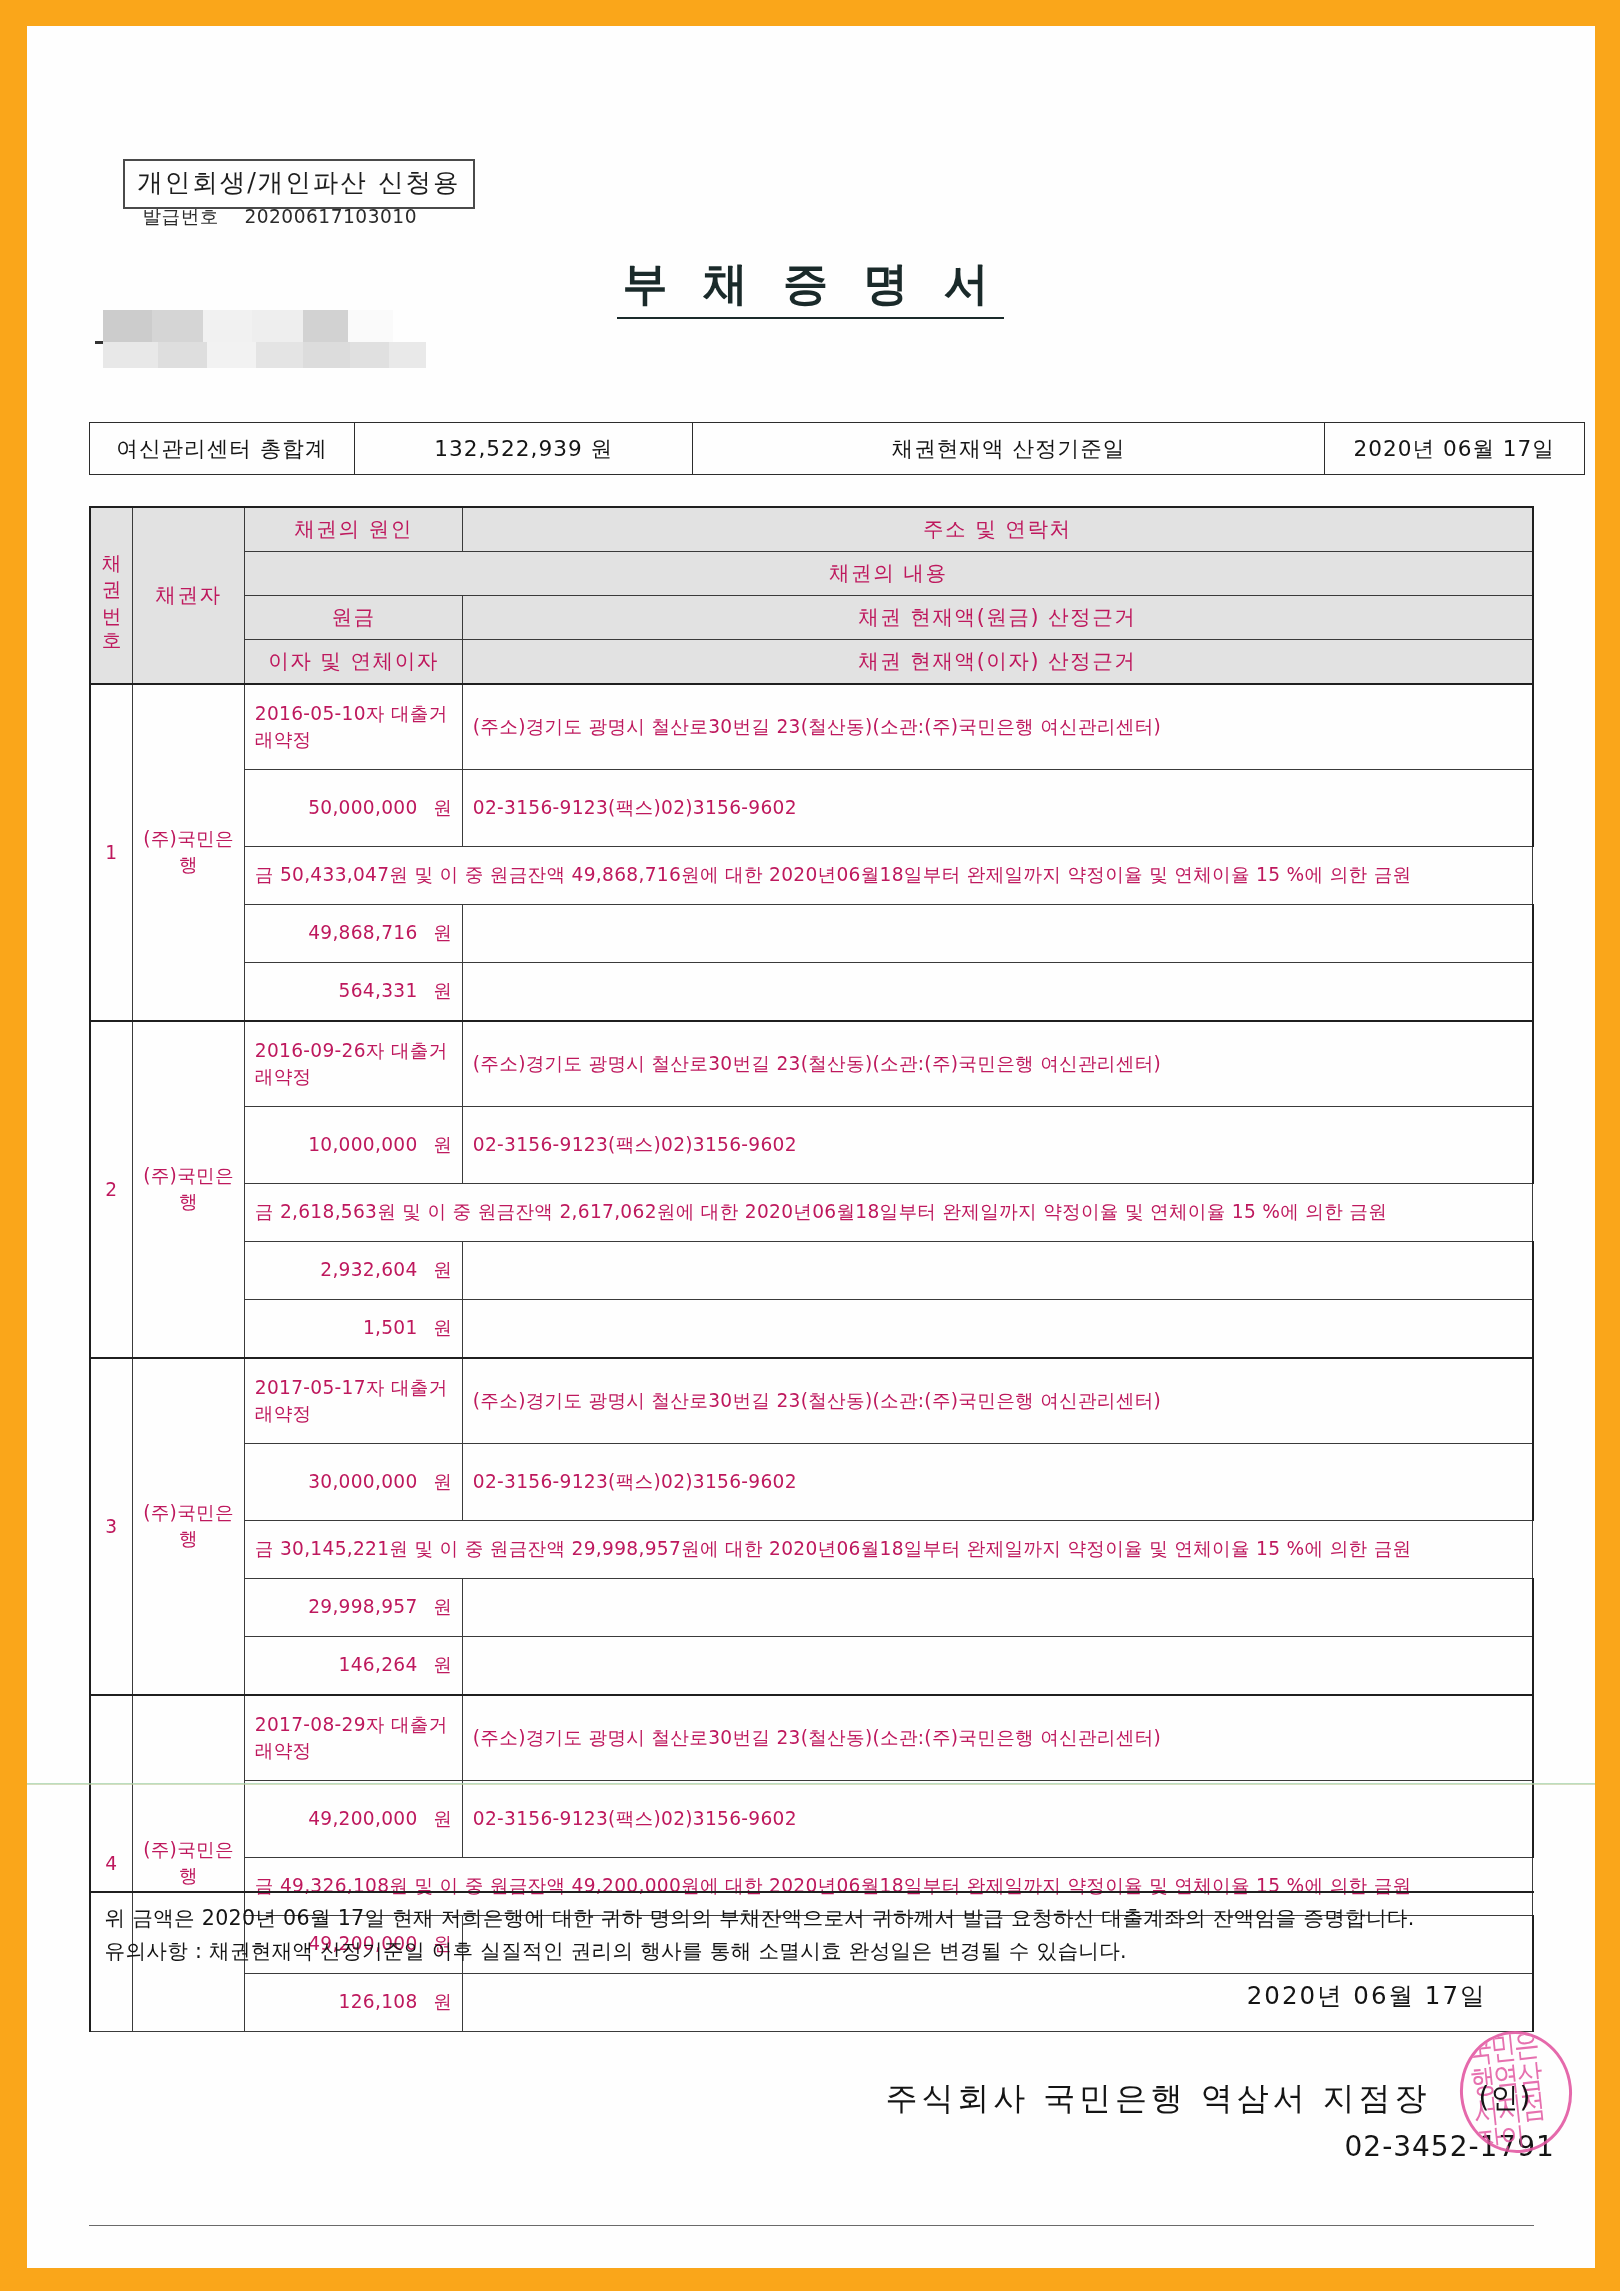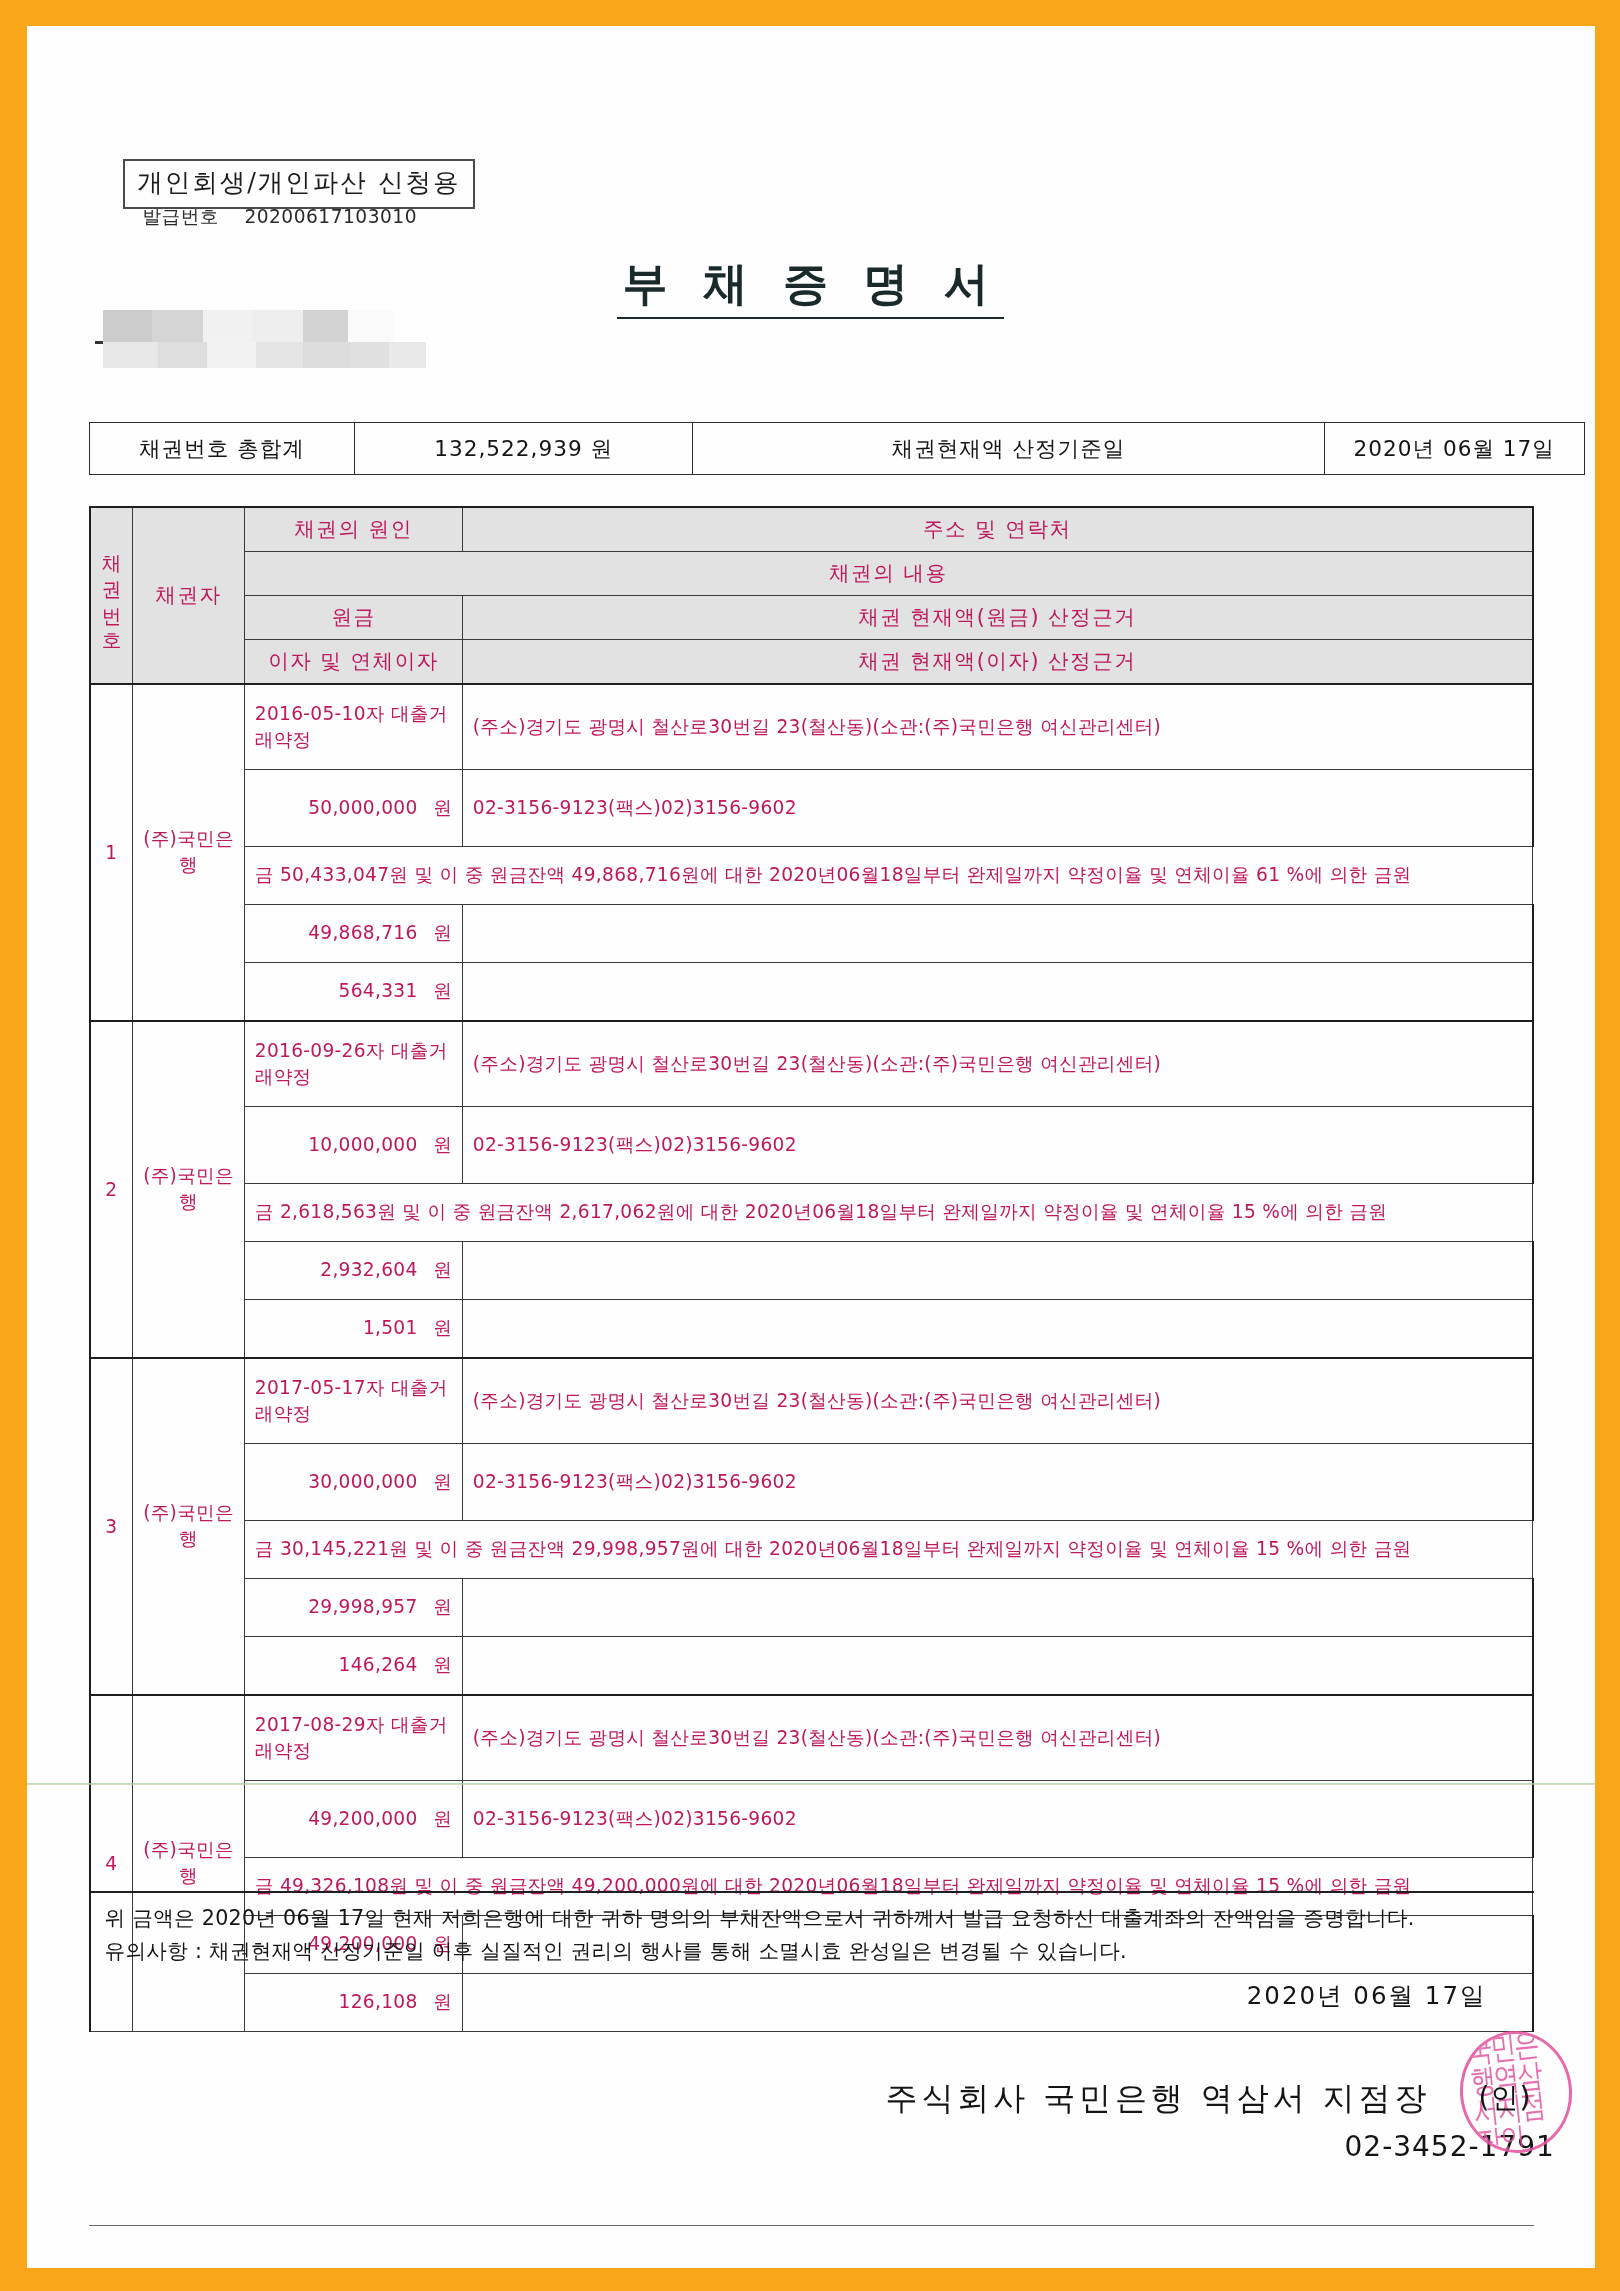--- a/index.html
+++ b/index.html
@@ -332,21 +332,21 @@
       <span class="redact r13"></span>
     </div>
 
     <div class="doc-title">
       <span class="inner">부 채 증 명 서</span>
     </div>
 
     <table class="summary">
       <tbody>
           <tr>
-        <td class="c1">채권번호 총합계</td>
+        <td class="c1">여신관리센터 총합계</td>
         <td class="c2">132,522,939 원</td>
         <td class="c3">채권현재액 산정기준일</td>
         <td class="c4">2020년 06월 17일</td>
       </tr>
     </tbody>
       </table>
 
     <table class="maintable">
       <colgroup>
         <col class="col-no">
@@ -380,21 +380,21 @@
         <td class="outerL idx-cell" rowspan="5">1</td>
         <td class="creditor-cell" rowspan="5">(주)국민은행</td>
         <td class="cell-left h-cause">2016-05-10자 대출거래약정</td>
         <td class="cell-left h-cause outerR addr-text">(주소)경기도 광명시 철산로30번길 23(철산동)(소관:(주)국민은행 여신관리센터)</td>
       </tr>
       <tr>
         <td class="cell-right h-princ"><span>50,000,000</span><span class="won">원</span></td>
         <td class="cell-left h-princ outerR addr-text">02-3156-9123(팩스)02)3156-9602</td>
       </tr>
       <tr>
-        <td class="cell-left h-note note-text" colspan="2">금 50,433,047원 및 이 중 원금잔액 49,868,716원에 대한 2020년06월18일부터 완제일까지 약정이율 및 연체이율 61 %에 의한 금원</td>
+        <td class="cell-left h-note note-text" colspan="2">금 50,433,047원 및 이 중 원금잔액 49,868,716원에 대한 2020년06월18일부터 완제일까지 약정이율 및 연체이율 15 %에 의한 금원</td>
       </tr>
       <tr>
         <td class="cell-right h-bal"><span>49,868,716</span><span class="won">원</span></td>
         <td class="outerR"></td>
       </tr>
       <tr>
         <td class="cell-right h-int"><span>564,331</span><span class="won">원</span></td>
         <td class="outerR"></td>
       </tr>
 

